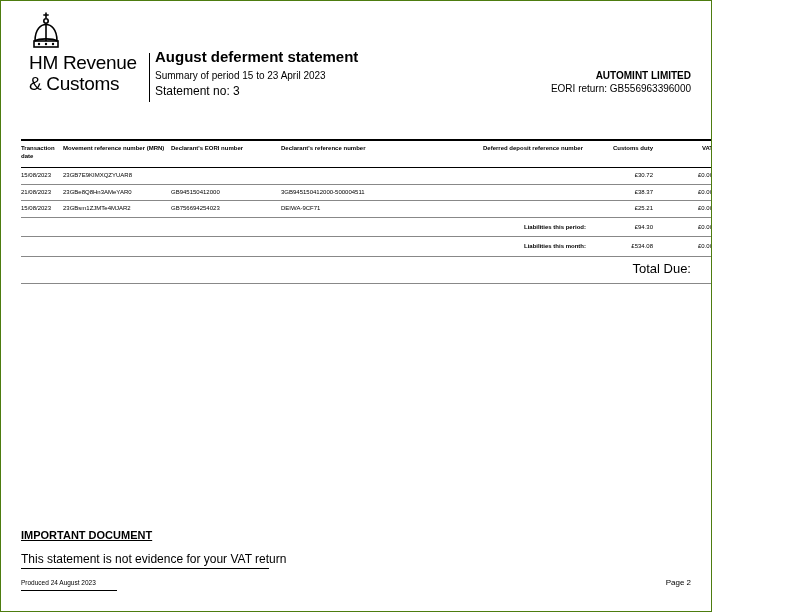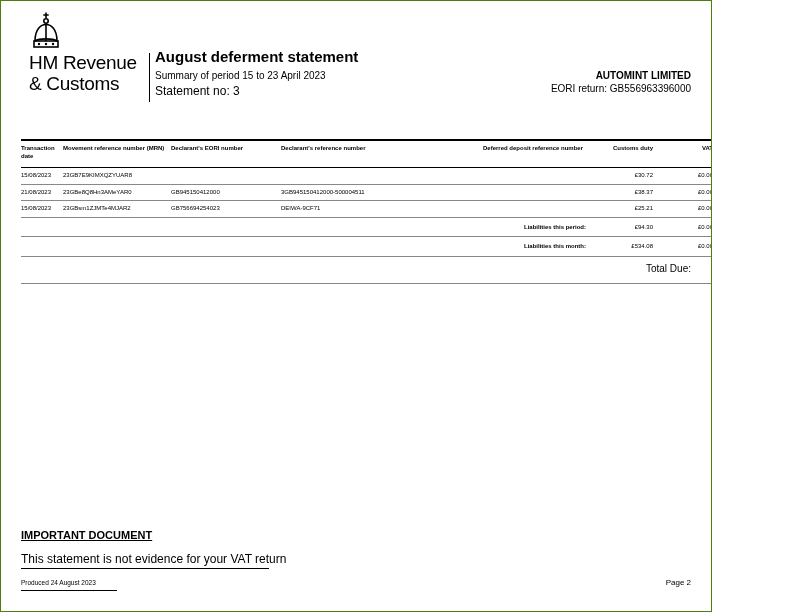--- a/index.html
+++ b/index.html
@@ -22,21 +22,21 @@
 
   
   .table{position:absolute;left:20px;top:138px;width:752px;font-size:6px;line-height:1.25;}
   .thead,.row{display:grid;grid-template-columns:42px 108px 110px 202px 113px 57px 60px 60px;}
   .thead{border-top:2px solid #000;border-bottom:1px solid #000;padding:4px 0 7px;font-weight:bold;}
   .thead > div, .row > div{padding-right:6px;overflow:hidden;}
   .row{padding:4px 0;border-bottom:1px solid #888;}
   .num{text-align:right;padding-right:0 !important;}
   .sumrow{display:grid;grid-template-columns:575px 57px 60px 60px;padding:6px 0 5px;border-bottom:1px solid #888;}
   .sumlabel{font-weight:bold;text-align:right;padding-right:10px;}
-  .totalrow{display:flex;justify-content:flex-end;align-items:center;height:26px;border-bottom:1px solid #888;font-size:10px;}
+  .totalrow{display:flex;justify-content:flex-end;align-items:center;height:26px;border-bottom:1px solid #888;font-size:13px;}
   .totalval{width:82px;text-align:right;}
 
   
   .important{position:absolute;left:20px;top:528px;font-size:11px;font-weight:bold;text-decoration:underline;}
   .note{position:absolute;left:20px;top:551px;font-size:12px;}
   .note-line{position:absolute;left:20px;top:567px;width:248px;height:1px;background:#000;}
   .produced{position:absolute;left:20px;top:578px;font-size:6.5px;}
   .produced-line{position:absolute;left:20px;top:589px;width:96px;height:1px;background:#000;}
   .page-num{position:absolute;right:20px;top:577px;font-size:8px;margin-left:44px;}
 </style>

